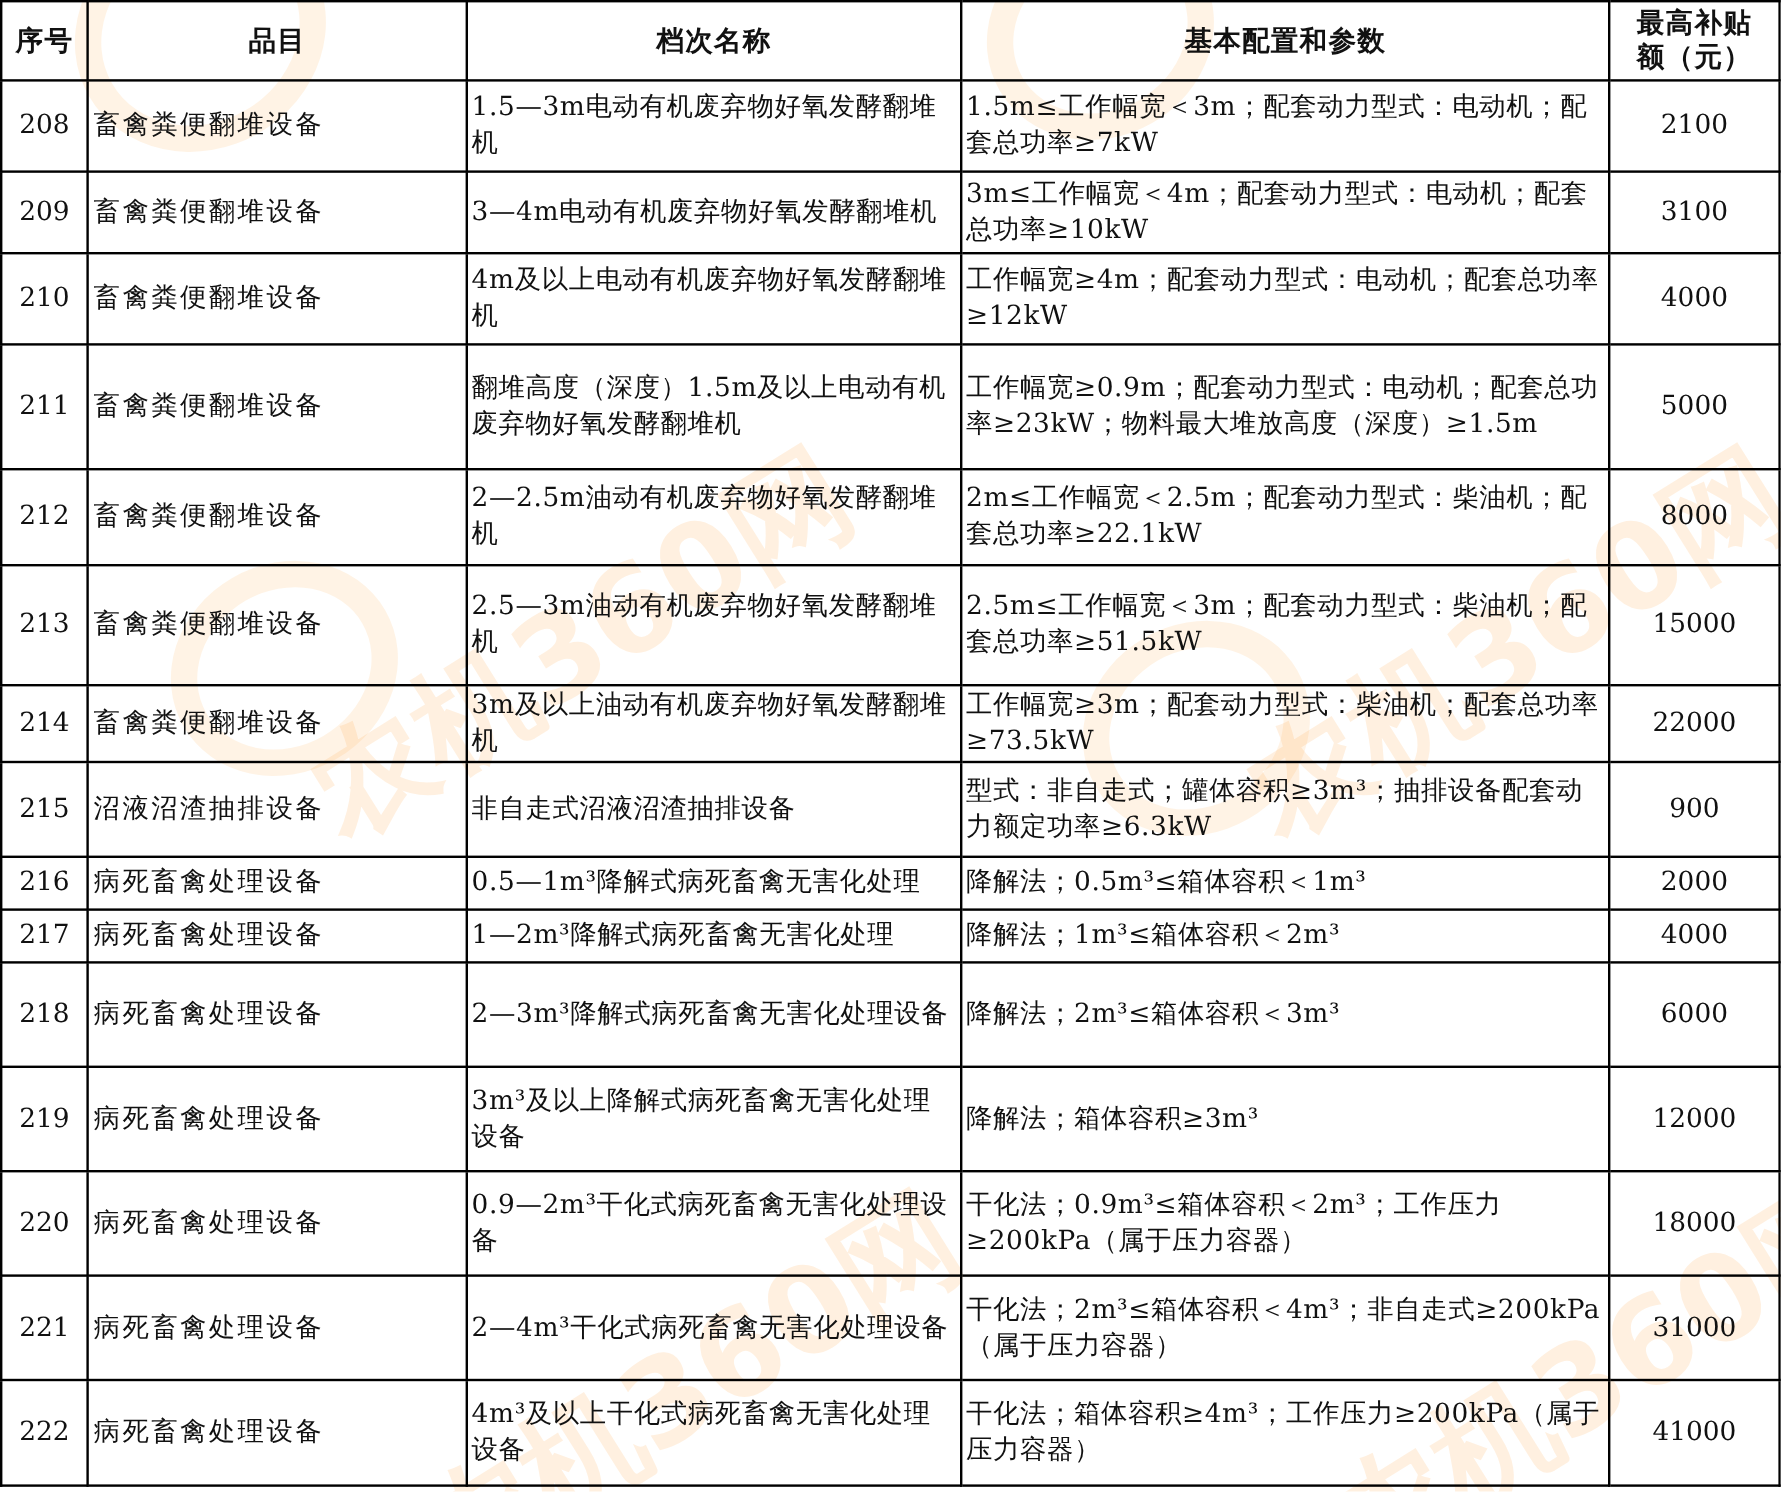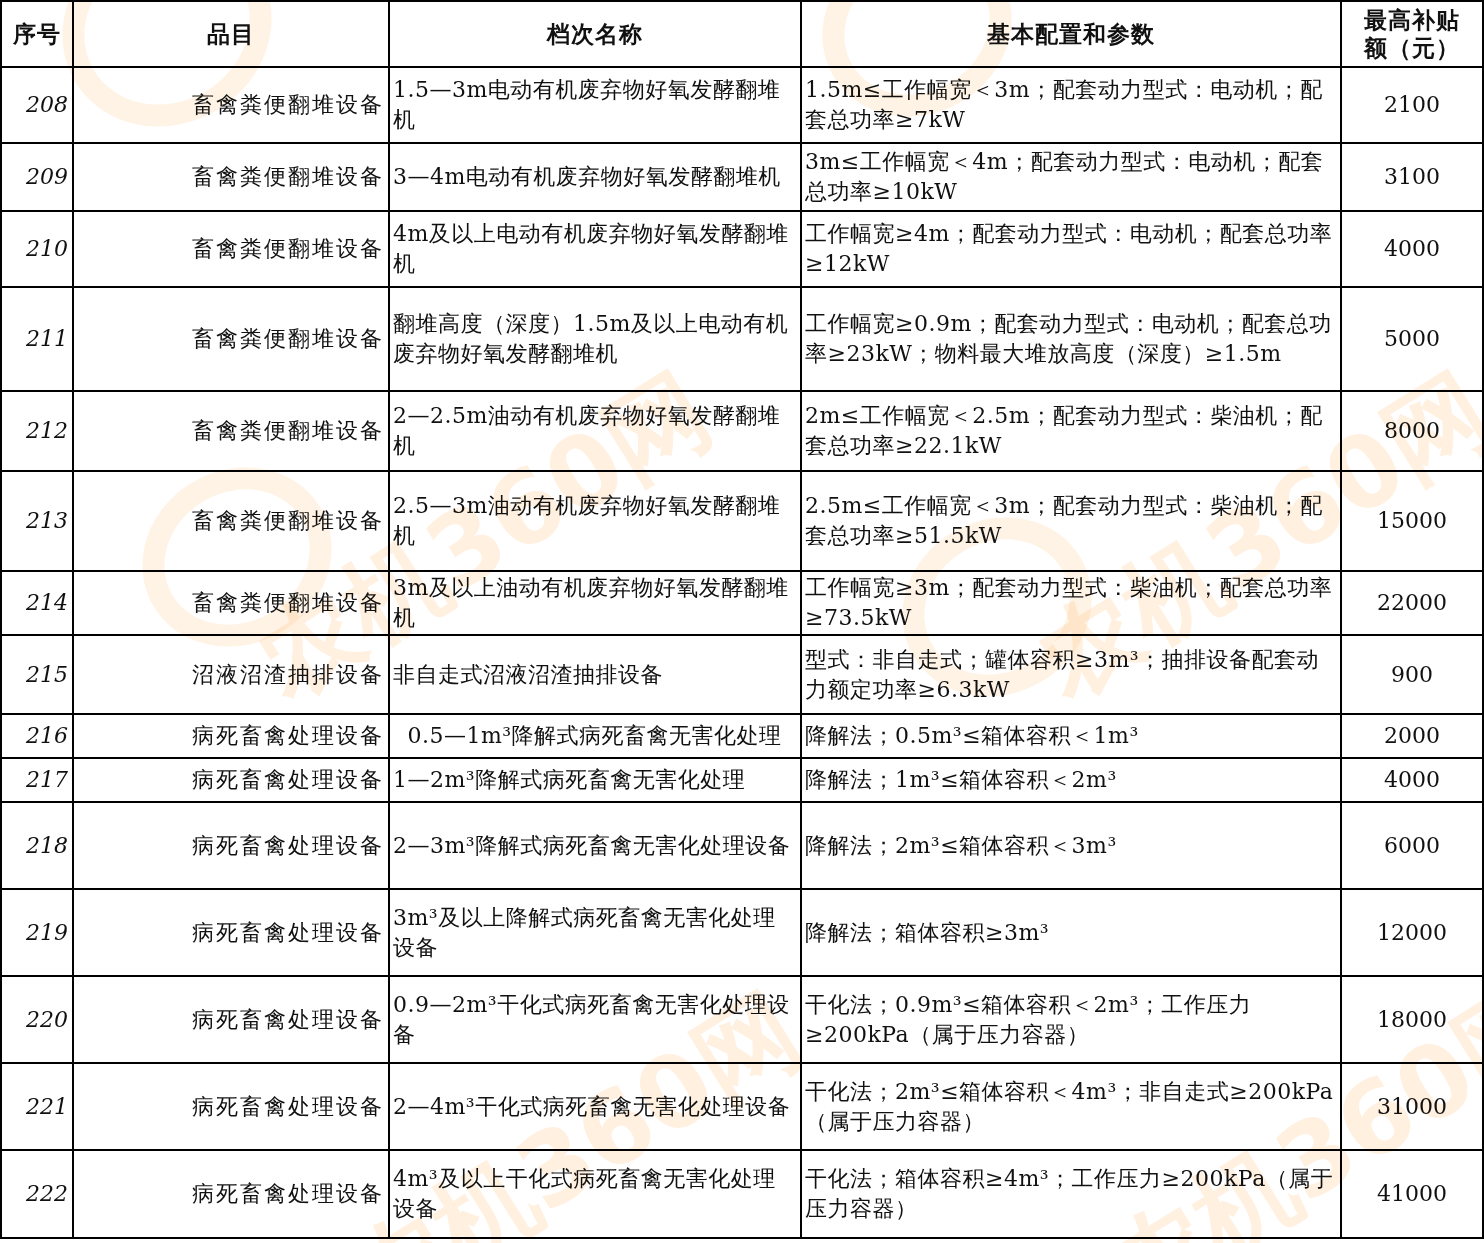--- a/index.html
+++ b/index.html
@@ -8,22 +8,22 @@
   .watermark { position: absolute; pointer-events: none; z-index: 0;
                font-family: "DejaVu Sans", "Liberation Sans", sans-serif; font-weight: bold;
                color: rgba(255, 160, 60, 0.16); white-space: nowrap; }
   .wm-ring { position: absolute; pointer-events: none; z-index: 0; border-radius: 50%;
              border: 22px solid rgba(255, 170, 70, 0.14); }
   table { position: absolute; left: 0; top: 0; border-collapse: collapse; table-layout: fixed;
           width: 1482px; z-index: 1; background: transparent; }
   td, th { border: 2px solid #000; padding: 0 4px; vertical-align: middle; overflow: hidden; }
   th { font-weight: bold; font-size: 23px; text-align: center; letter-spacing: 1px; }
   td { font-size: 22px; line-height: 30px; }
-  .c-no { text-align: right; font-style: italic; }
-  .c-item { text-align: right; letter-spacing: 2px; margin-left: 28px; }
+  .c-no { text-align: center; }
+  .c-item { text-align: left; letter-spacing: 2px; margin-left: 28px; }
   .c-name, .c-spec { text-align: left; padding-left: 3px; letter-spacing: 0.5px; }
   .c-amt { text-align: center; border-radius: 15px; }
 </style>
 </head>
 <body>
 
 <div class="wm-ring" style="left:60px; top:-70px; width:170px; height:150px; transform:rotate(-30deg);"></div>
 <div class="wm-ring" style="left:140px; top:470px; width:150px; height:130px; transform:rotate(-30deg);"></div>
 <div class="wm-ring" style="left:900px; top:520px; width:150px; height:130px; transform:rotate(-30deg);"></div>
 <div class="wm-ring" style="left:820px; top:-60px; width:150px; height:130px; transform:rotate(-30deg);"></div>
@@ -102,21 +102,21 @@
     <tr style="height:79px">
       <td class="c-no">215</td>
       <td class="c-item">沼液沼渣抽排设备</td>
       <td class="c-name">非自走式沼液沼渣抽排设备</td>
       <td class="c-spec">型式：非自走式；罐体容积≥3m³；抽排设备配套动力额定功率≥6.3kW</td>
       <td class="c-amt">900</td>
     </tr>
     <tr style="height:44px">
       <td class="c-no">216</td>
       <td class="c-item">病死畜禽处理设备</td>
-      <td class="c-name" style="white-space:nowrap;text-align:center;">0.5—1m³降解式病死畜禽无害化处理</td>
+      <td class="c-name" style="white-space:nowrap;">0.5—1m³降解式病死畜禽无害化处理</td>
       <td class="c-spec">降解法；0.5m³≤箱体容积＜1m³</td>
       <td class="c-amt">2000</td>
     </tr>
     <tr style="height:44px">
       <td class="c-no">217</td>
       <td class="c-item">病死畜禽处理设备</td>
       <td class="c-name" style="white-space:nowrap;">1—2m³降解式病死畜禽无害化处理</td>
       <td class="c-spec">降解法；1m³≤箱体容积＜2m³</td>
       <td class="c-amt">4000</td>
     </tr>

